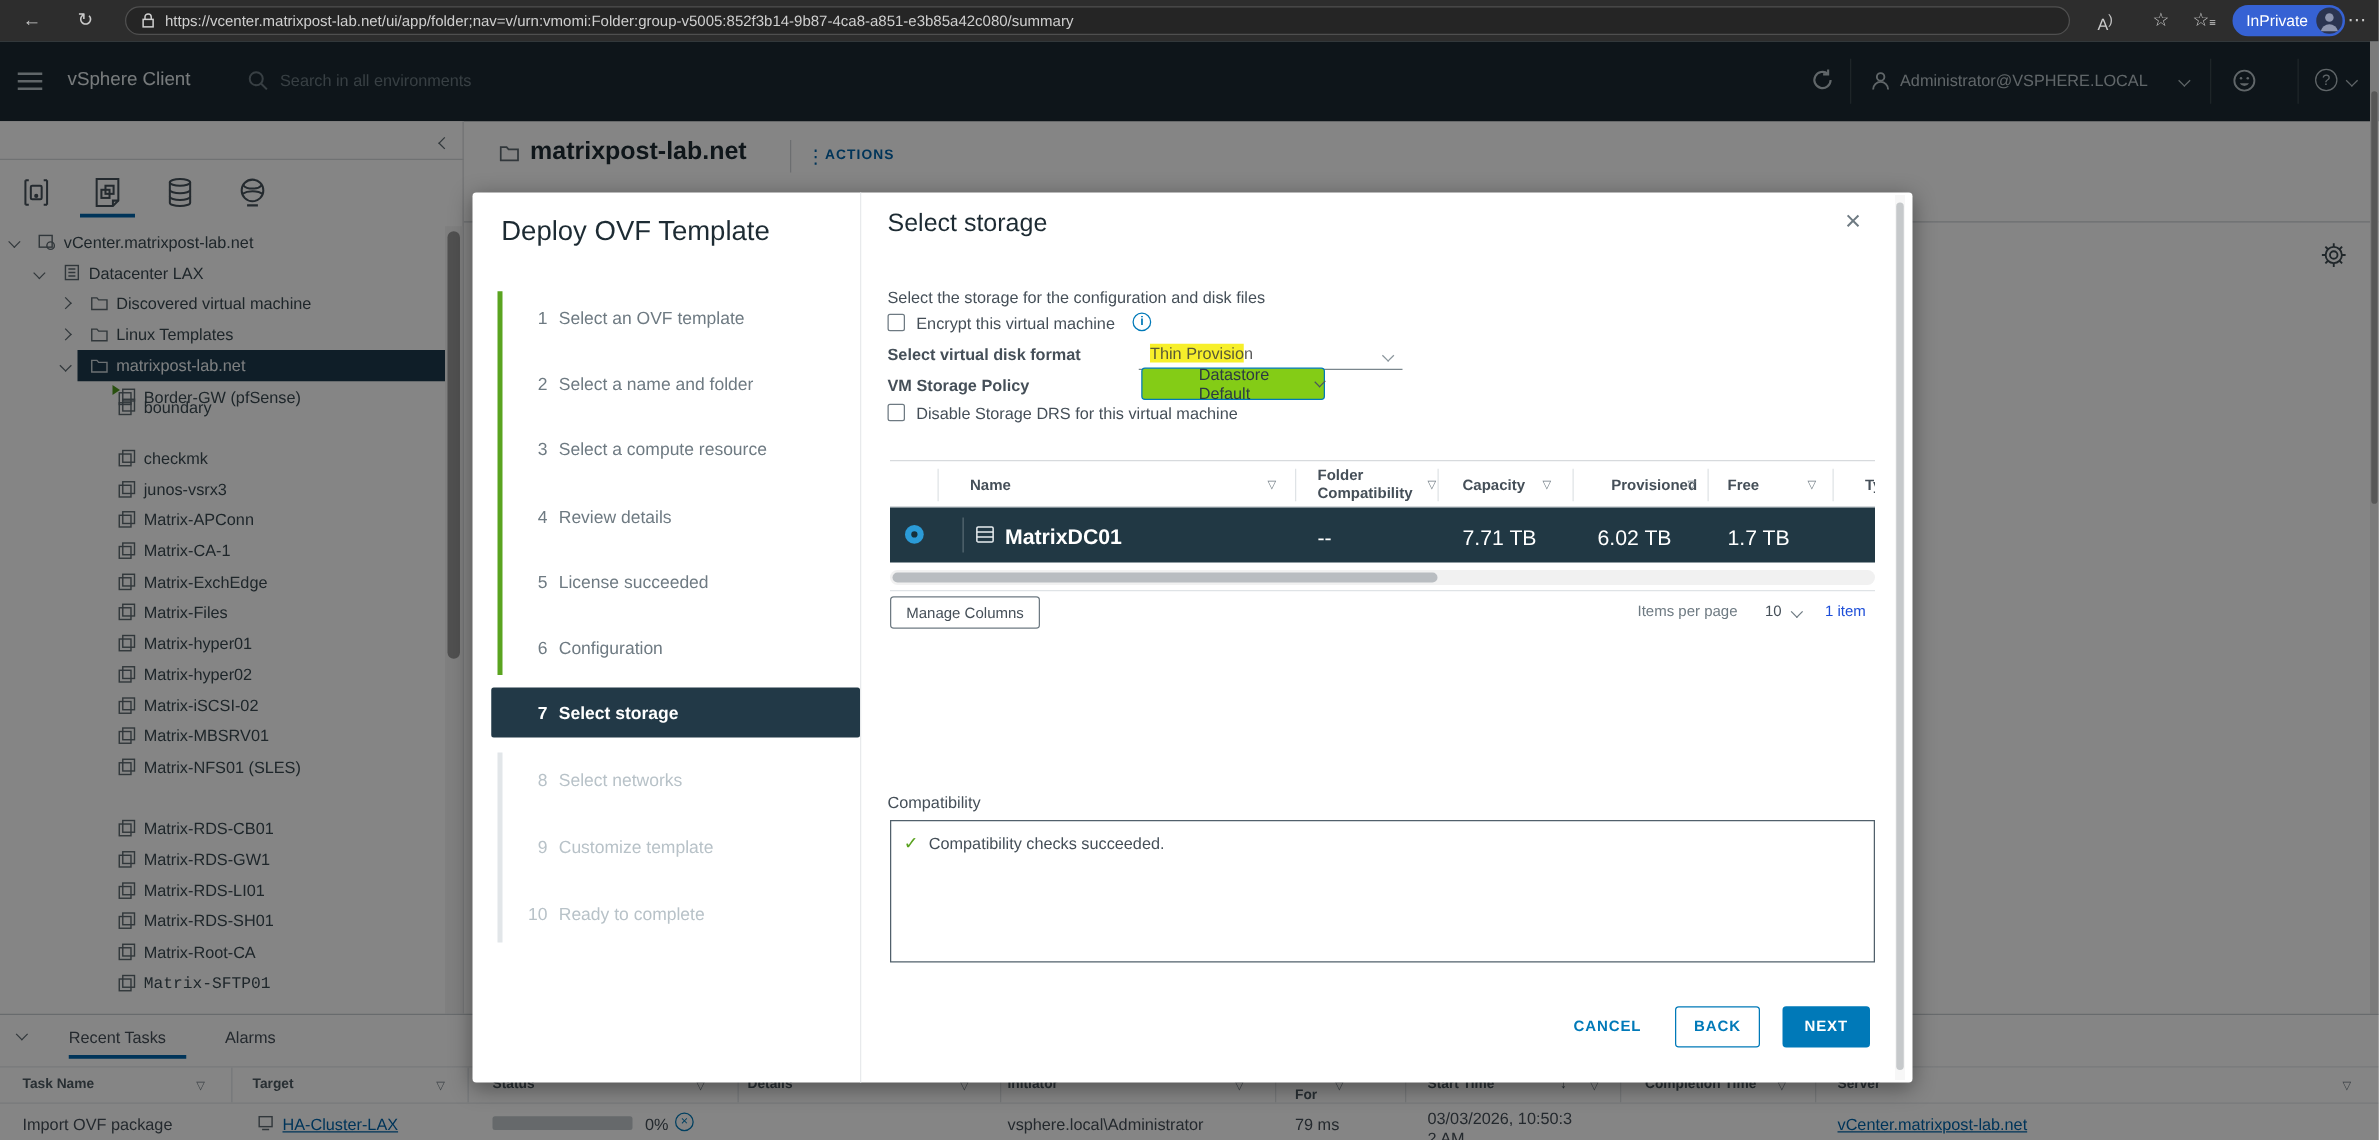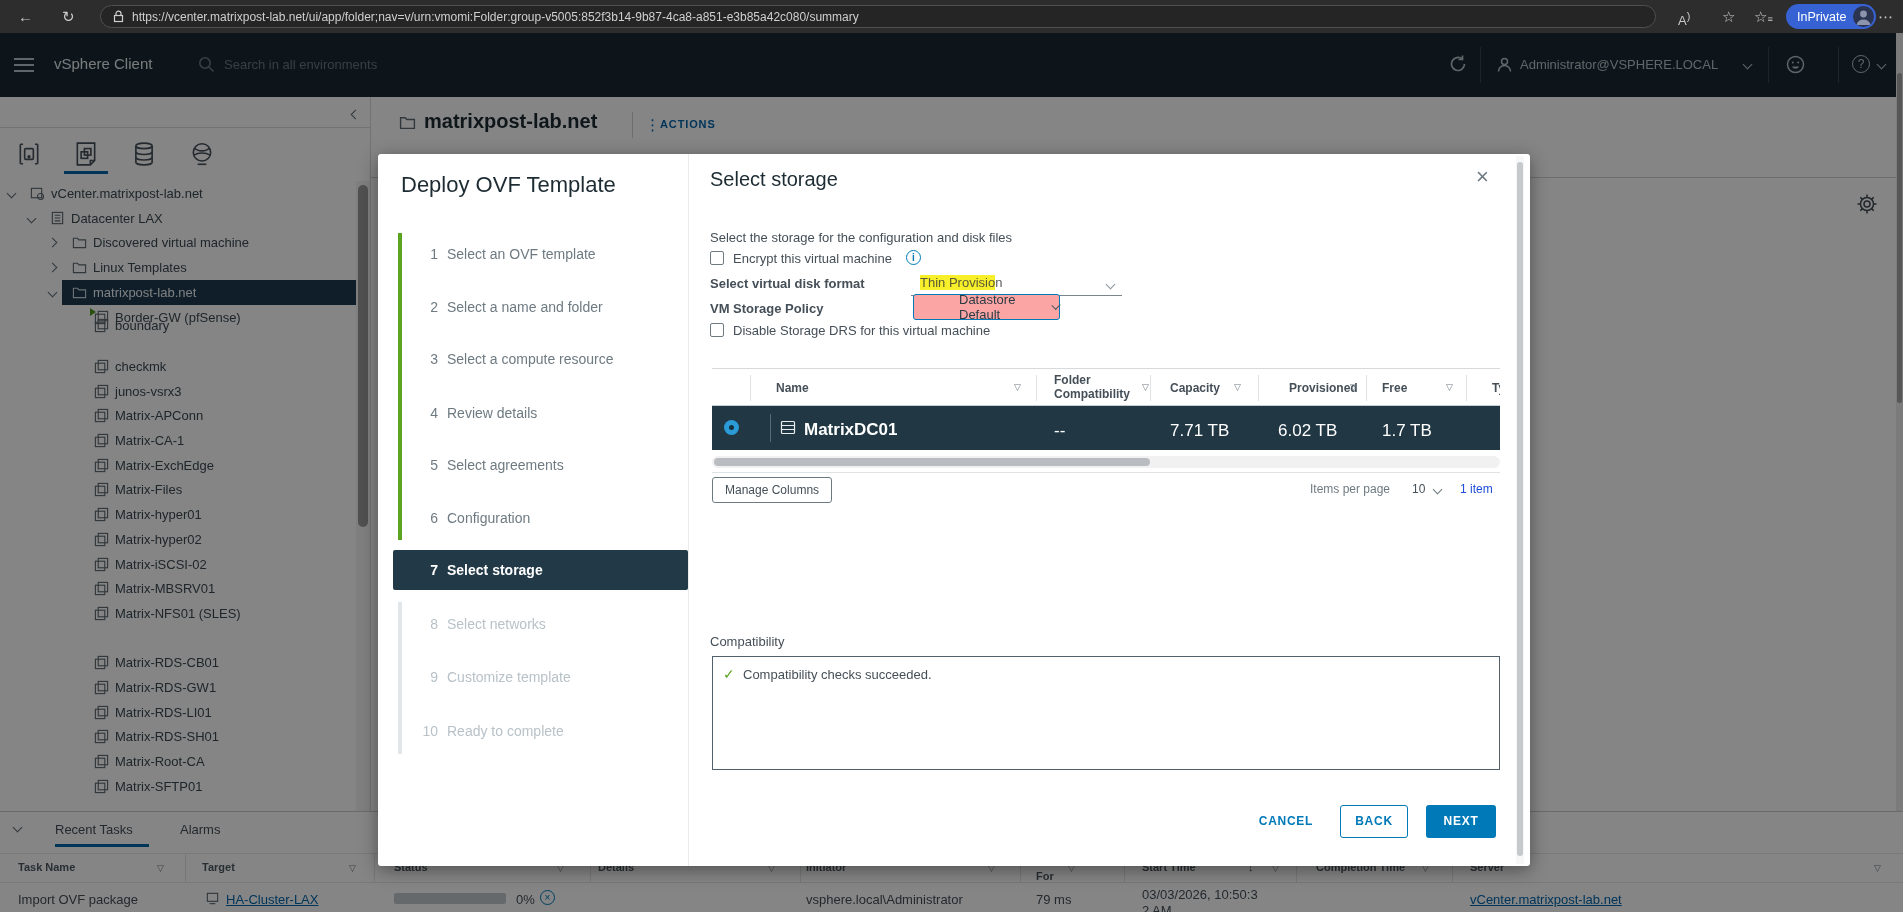--- a/index.html
+++ b/index.html
@@ -76,21 +76,21 @@
   .panel-title { position:absolute; left:332px; top:14px; font-size:20px; font-weight:400; color:#1d2b33; }
   .closex { position:absolute; left:1098px; top:10px; font-size:22px; color:#6e7a82; }
   .ftext { font-size:13px; color:#454f58; }
   .flabel { position:absolute; left:332px; font-size:13px; font-weight:700; color:#454f58; }
   .cbx { position:absolute; width:14px; height:14px; border:1px solid #6e7a82; border-radius:2px; background:#fff; }
   .info-i { display:inline-block; width:15px; height:15px; border:1px solid #0079b8; border-radius:50%;
     color:#0079b8; font-size:10px; font-weight:700; text-align:center; line-height:13px; }
   .hl { background:#f7ef2a; color:#5a5a35; }
   .ddl { position:absolute; left:533px; width:211px; height:21px; border-bottom:1px solid #7a868d; font-size:13px; color:#5a5a5a; padding-left:9px; }
   .policy-btn { position:absolute; left:535px; width:147px; height:26px; border:1px solid #0079b8; border-radius:3px;
-    font-size:13px; color:#2c3a42; display:flex; align-items:center; justify-content:center; gap:6px; background:#fca5a5;padding-left:45px; }
+    font-size:13px; color:#2c3a42; display:flex; align-items:center; justify-content:center; gap:6px; background:#84cc16;padding-left:45px; }
   
   .grid { position:absolute; left:334px; top:214px; width:788px; }
   .ghead { position:absolute; left:0; top:0; width:788px; height:38px; border-top:1px solid #d7dadd; border-bottom:1px solid #c8cdd1; overflow:hidden; }
   .gh { position:absolute; font-size:12px; font-weight:700; color:#454f58; line-height:14px; }
   .gdv { position:absolute; top:6px; width:1px; height:26px; background:#dfe3e6; }
   .gfun { position:absolute; top:13px; font-size:9px; color:#6e7a82; }
   .grow { position:absolute; left:0; top:38px; width:788px; height:44px; background:#213844; overflow:hidden; }
   .gcell { position:absolute; top:15px; font-size:17px; color:#fff; white-space:nowrap; }
   .radio { position:absolute; left:12px; top:14px; width:15px; height:15px; border-radius:50%; background:#2b9bd7; }
   .radio i { position:absolute; left:5px; top:5px; width:5px; height:5px; border-radius:50%; background:#16303c; }
@@ -425,21 +425,21 @@
           </span>
           <span class="tlabel" style="left:115px;">Matrix-Root-CA</span>
         </div>
         <div class="tree-row" style="top: 677px;">
           <span class="ticon" style="left:94px;">
             <svg viewBox="0 0 16 16" fill="none" stroke="currentColor" stroke-width="1.2">
               <rect x="4.5" y="1.5" width="10" height="10"></rect>
               <rect x="1.5" y="4.5" width="10" height="10"></rect>
             </svg>
           </span>
-          <span class="tlabel" style="left:115px;">Matrix-SFTP01</span>
+          <span class="tlabel" style="left:115px;font-family:Liberation Mono, monospace;">Matrix-SFTP01</span>
         </div>
       </div>
     <div class="scrolltrack">
         <div class="scrollthumb"></div>
       </div>
   </div>
 
   <span class="abs" style="left:398px;top:81px;width:19px;height:17px;color:#5e6a71;">
     <svg viewBox="0 0 16 16" style="width:100%;height:100%;">
         <path d="M1.5 3.5h4.4l1.5 1.7h7.1v8.3h-13z" fill="none" stroke="currentColor" stroke-width="1.3"></path>
@@ -533,21 +533,21 @@
       <div class="step done" style="top: 185px;">
         <span class="num">3</span>
         <span class="lbl">Select a compute resource</span>
       </div>
       <div class="step done" style="top: 239px;">
         <span class="num">4</span>
         <span class="lbl">Review details</span>
       </div>
       <div class="step done" style="top: 291px;">
         <span class="num">5</span>
-        <span class="lbl">Select agreements</span>
+        <span class="lbl">License succeeded</span>
       </div>
       <div class="step done" style="top: 344px;">
         <span class="num">6</span>
         <span class="lbl">Configuration</span>
       </div>
       <div class="step active" style="top: 396px;">
         <span class="num">7</span>
         <span class="lbl">Select storage</span>
       </div>
       <div class="step todo" style="top: 450px;">

